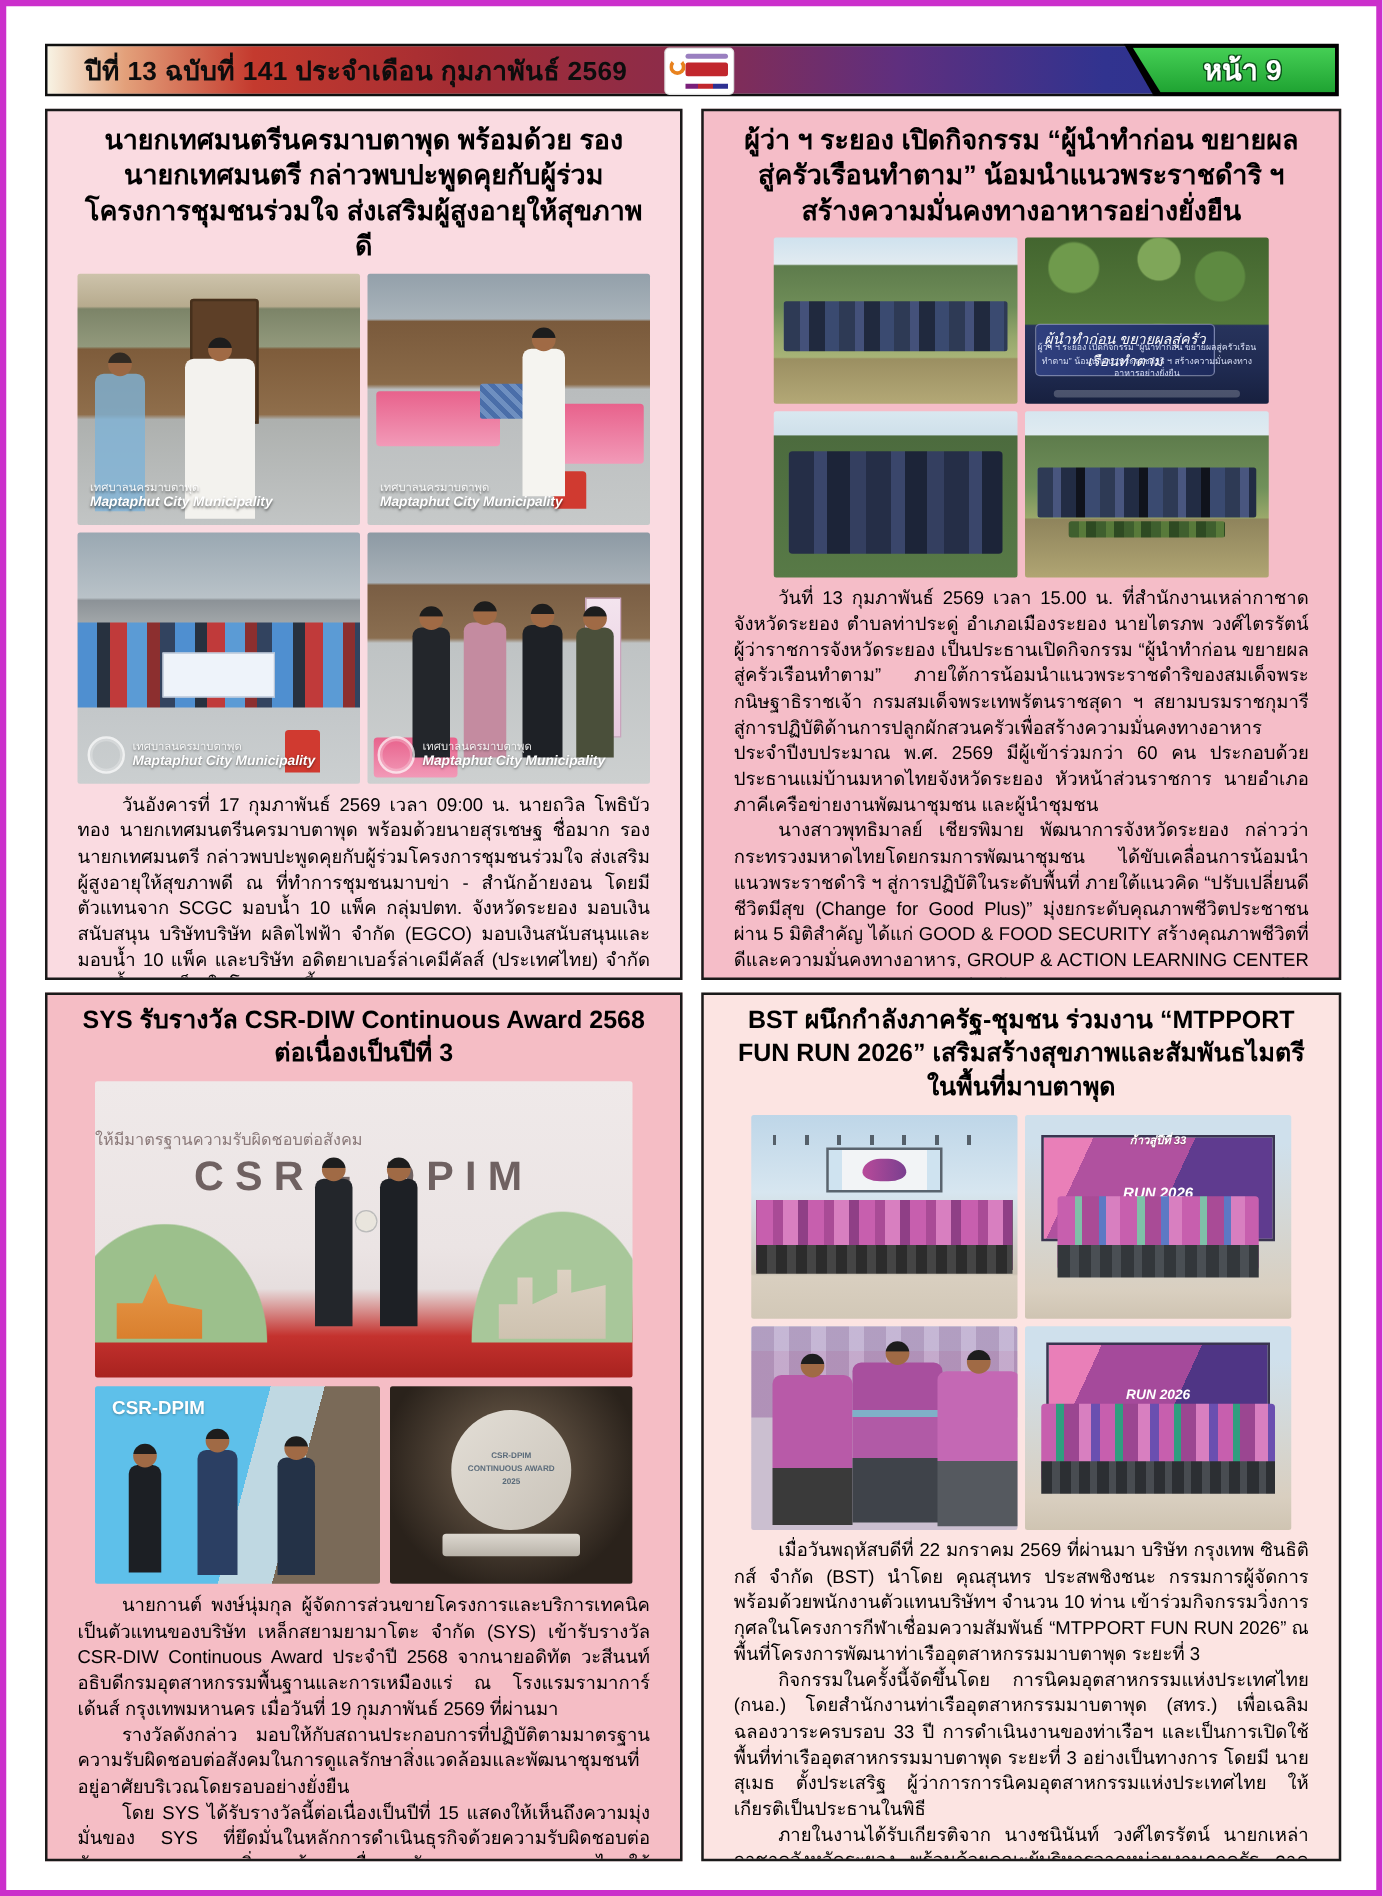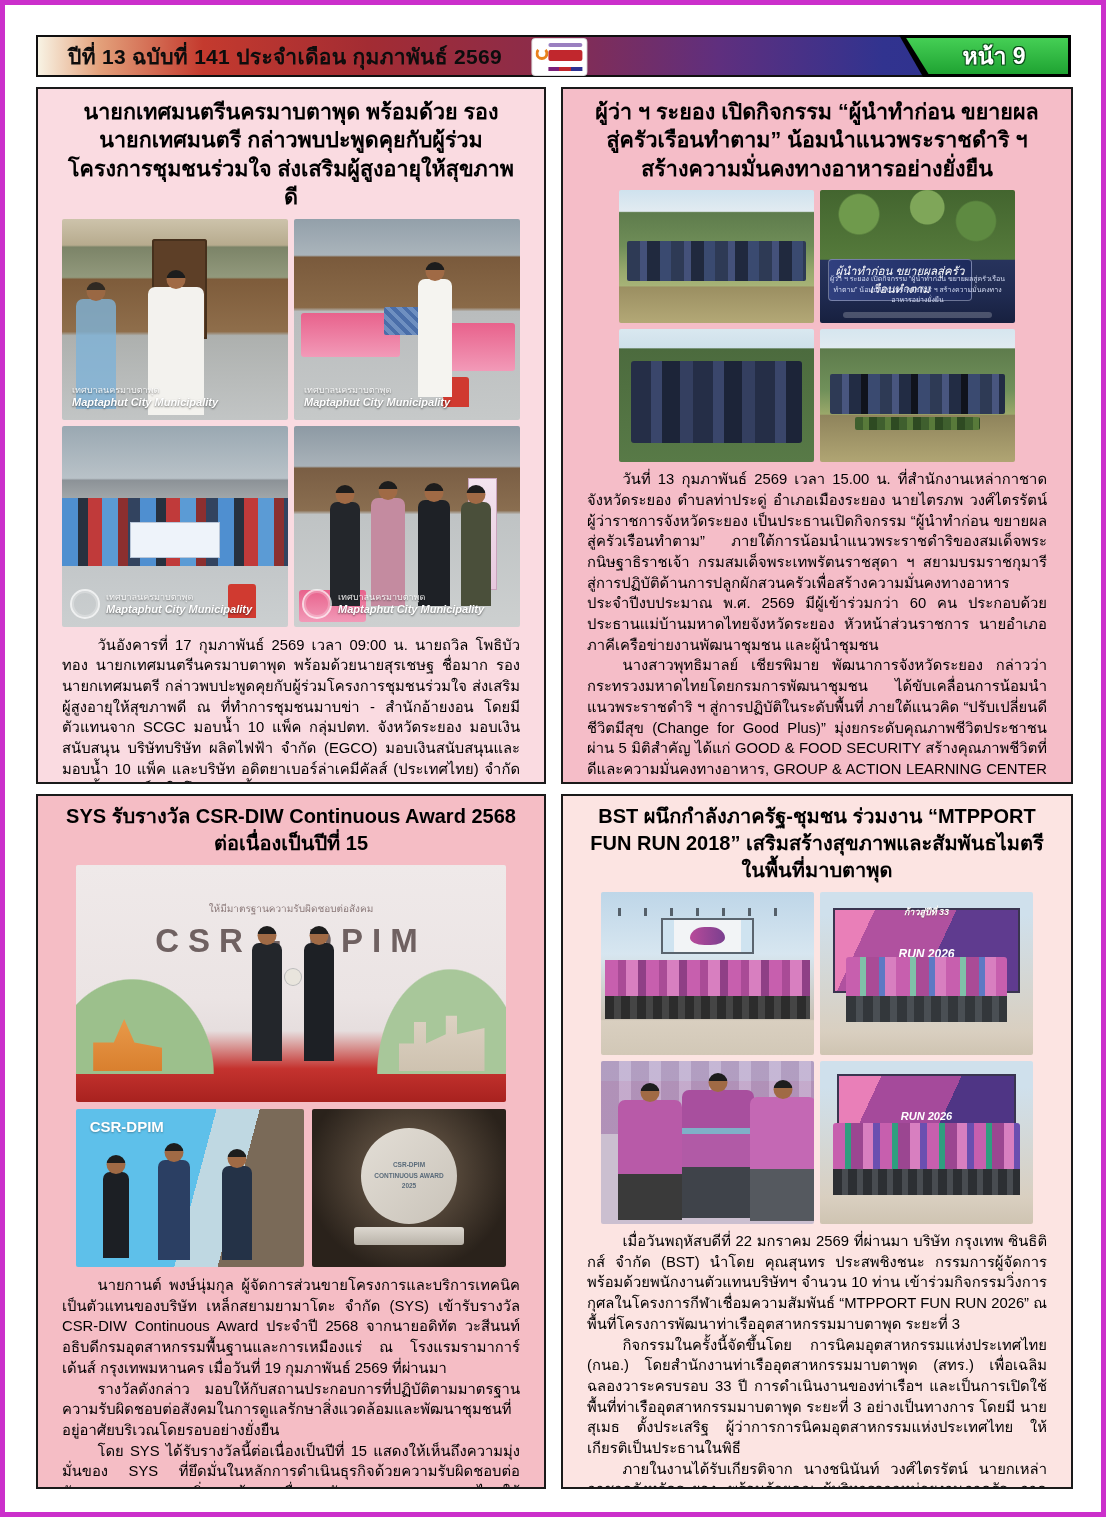--- a/index.html
+++ b/index.html
@@ -157,21 +157,21 @@
   .a2p4 .plants { position:absolute; left:18%; right:18%; top:66%; height:10%;
     background:repeating-linear-gradient(90deg,#3f5f2e 0 8px,#587a3a 8px 14px,#2e4a22 14px 22px); border-radius:2px; }
 
   
   .a3 .big-photo { height:237px; margin:2px 14px 0; }
   .a3 .small-row { display:grid; grid-template-columns:228px 1fr; gap:8px; margin:7px 14px 0; }
   .a3 .small-row .photo { height:158px; }
 
   .a3p1 { background:linear-gradient(180deg,#efe9e9 0,#ebe4e4 56%,#e6dede 70%,#c4322e 86%,#a8221f 100%); }
   .a3p1 .bd1 { position:absolute; top:6%; left:0; width:100%; text-align:center; font-size:9.5px; color:#8a7878; z-index:1; }
-  .a3p1 .bd2 { position:absolute; top:15%; left:0; width:100%; text-align:center; font-size:10px; color:#8a7878; z-index:1; }
+  .a3p1 .bd2 { position:absolute; top:15%; left:0; width:100%; text-align:left; font-size:13px; color:#8a7878; z-index:1; }
   .a3p1 .bd-title { position:absolute; top:24%; left:0; width:100%; text-align:center;
     font-size:33px; letter-spacing:9px; color:#6f6161; font-weight:600; z-index:1; }
   .a3p1 .hillL { position:absolute; left:-6%; bottom:12%; width:38%; height:40%;
     background:radial-gradient(ellipse at 50% 100%, #9cc08c 0 70%, transparent 71%); }
   .a3p1 .hillR { position:absolute; right:-4%; bottom:12%; width:34%; height:44%;
     background:radial-gradient(ellipse at 50% 100%, #a8c79a 0 70%, transparent 71%); }
   .a3p1 .crane { position:absolute; left:4%; bottom:13%; width:16%; height:22%;
     background:linear-gradient(#e89a4a,#d97f2e); clip-path:polygon(0 100%,0 45%,30% 45%,45% 0,60% 45%,100% 55%,100% 100%); }
   .a3p1 .plant { position:absolute; right:5%; bottom:13%; width:20%; height:26%;
     background:linear-gradient(#ded3c4,#cec2b0); clip-path:polygon(0 100%,0 55%,18% 55%,18% 20%,32% 20%,32% 55%,55% 40%,55% 10%,68% 10%,68% 40%,100% 30%,100% 100%); }
@@ -340,21 +340,21 @@
         </figure>
 
       </div>
       <div class="body-text">
         <p>วันที่ 13 กุมภาพันธ์ 2569 เวลา 15.00 น. ที่สำนักงานเหล่ากาชาดจังหวัดระยอง ตำบลท่าประดู่ อำเภอเมืองระยอง นายไตรภพ วงศ์ไตรรัตน์ ผู้ว่าราชการจังหวัดระยอง เป็นประธานเปิดกิจกรรม “ผู้นำทำก่อน ขยายผลสู่ครัวเรือนทำตาม” ภายใต้การน้อมนำแนวพระราชดำริของสมเด็จพระกนิษฐาธิราชเจ้า กรมสมเด็จพระเทพรัตนราชสุดา ฯ สยามบรมราชกุมารี สู่การปฏิบัติด้านการปลูกผักสวนครัวเพื่อสร้างความมั่นคงทางอาหาร ประจำปีงบประมาณ พ.ศ. 2569 มีผู้เข้าร่วมกว่า 60 คน ประกอบด้วยประธานแม่บ้านมหาดไทยจังหวัดระยอง หัวหน้าส่วนราชการ นายอำเภอ ภาคีเครือข่ายงานพัฒนาชุมชน และผู้นำชุมชน</p>
         <p>นางสาวพุทธิมาลย์ เชียรพิมาย พัฒนาการจังหวัดระยอง กล่าวว่า กระทรวงมหาดไทยโดยกรมการพัฒนาชุมชน ได้ขับเคลื่อนการน้อมนำแนวพระราชดำริ ฯ สู่การปฏิบัติในระดับพื้นที่ ภายใต้แนวคิด “ปรับเปลี่ยนดี ชีวิตมีสุข (Change for Good Plus)” มุ่งยกระดับคุณภาพชีวิตประชาชนผ่าน 5 มิติสำคัญ ได้แก่ GOOD &amp; FOOD SECURITY สร้างคุณภาพชีวิตที่ดีและความมั่นคงทางอาหาร, GROUP &amp; ACTION LEARNING CENTER ส่งเสริมการรวมกลุ่มและการเรียนรู้เชิงปฏิบัติ, GIVE &amp; SHARE สร้างวัฒนธรรมการแบ่งปัน, GENERATIONS สืบสานองค์ความรู้จากรุ่นสู่รุ่น, GLOBAL &amp; ENVIRONMENT และ GREEN INNOVATION ใส่ใจสิ่งแวดล้อมและนวัตกรรมสีเขียว</p>
       </div>
     </section>
 
     <section class="article a3">
-      <h2 class="headline h2line">SYS รับรางวัล CSR-DIW Continuous Award 2568 ต่อเนื่องเป็นปีที่ 15</h2>
+      <h2 class="headline h2line">SYS รับรางวัล CSR-DIW Continuous Award 2568 ต่อเนื่องเป็นปีที่ 3</h2>
 
       <figure class="photo a3p1 big-photo">
         <span class="bd2">ให้มีมาตรฐานความรับผิดชอบต่อสังคม</span>
         <span class="bd-title">CSR - DPIM</span>
         <i class="hillL"></i>
         <i class="hillR"></i>
         <i class="crane"></i>
         <i class="plant"></i>
         <i class="pn s1"></i>
         <i class="pn s2"></i>
@@ -375,21 +375,21 @@
       </div>
 
       <div class="body-text">
         <p>นายกานต์ พงษ์นุ่มกุล ผู้จัดการส่วนขายโครงการและบริการเทคนิค เป็นตัวแทนของบริษัท เหล็กสยามยามาโตะ จำกัด (SYS) เข้ารับรางวัล CSR-DIW Continuous Award ประจำปี 2568 จากนายอดิทัต วะสีนนท์ อธิบดีกรมอุตสาหกรรมพื้นฐานและการเหมืองแร่ ณ โรงแรมรามาการ์เด้นส์ กรุงเทพมหานคร เมื่อวันที่ 19 กุมภาพันธ์ 2569 ที่ผ่านมา</p>
         <p>รางวัลดังกล่าว มอบให้กับสถานประกอบการที่ปฏิบัติตามมาตรฐานความรับผิดชอบต่อสังคมในการดูแลรักษาสิ่งแวดล้อมและพัฒนาชุมชนที่อยู่อาศัยบริเวณโดยรอบอย่างยั่งยืน</p>
         <p>โดย SYS ได้รับรางวัลนี้ต่อเนื่องเป็นปีที่ 15 แสดงให้เห็นถึงความมุ่งมั่นของ SYS ที่ยึดมั่นในหลักการดำเนินธุรกิจด้วยความรับผิดชอบต่อสังคม ชุมชน และสิ่งแวดล้อม เพื่อการพัฒนาภาคอุตสาหกรรมไทยให้เติบโตควบคู่กับการอยู่ร่วมกับชุมชนอย่างยั่งยืน ตามสโลแกน “เหล็กดีที่คุณไว้ใจ เหล็กไทยหัวใจกรีน”</p>
       </div>
     </section>
 
     <section class="article a4">
-      <h2 class="headline h2line">BST ผนึกกำลังภาครัฐ-ชุมชน ร่วมงาน “MTPPORT FUN RUN 2018” เสริมสร้างสุขภาพและสัมพันธไมตรีในพื้นที่มาบตาพุด</h2>
+      <h2 class="headline h2line">BST ผนึกกำลังภาครัฐ-ชุมชน ร่วมงาน “MTPPORT FUN RUN 2026” เสริมสร้างสุขภาพและสัมพันธไมตรีในพื้นที่มาบตาพุด</h2>
       <div class="photo-grid">
 
         <figure class="photo a4p1">
           <i class="truss"></i>
           <i class="stage"></i>
           <i class="crowd"></i>
           <i class="legs"></i>
         </figure>
 
         <figure class="photo a4p2">

